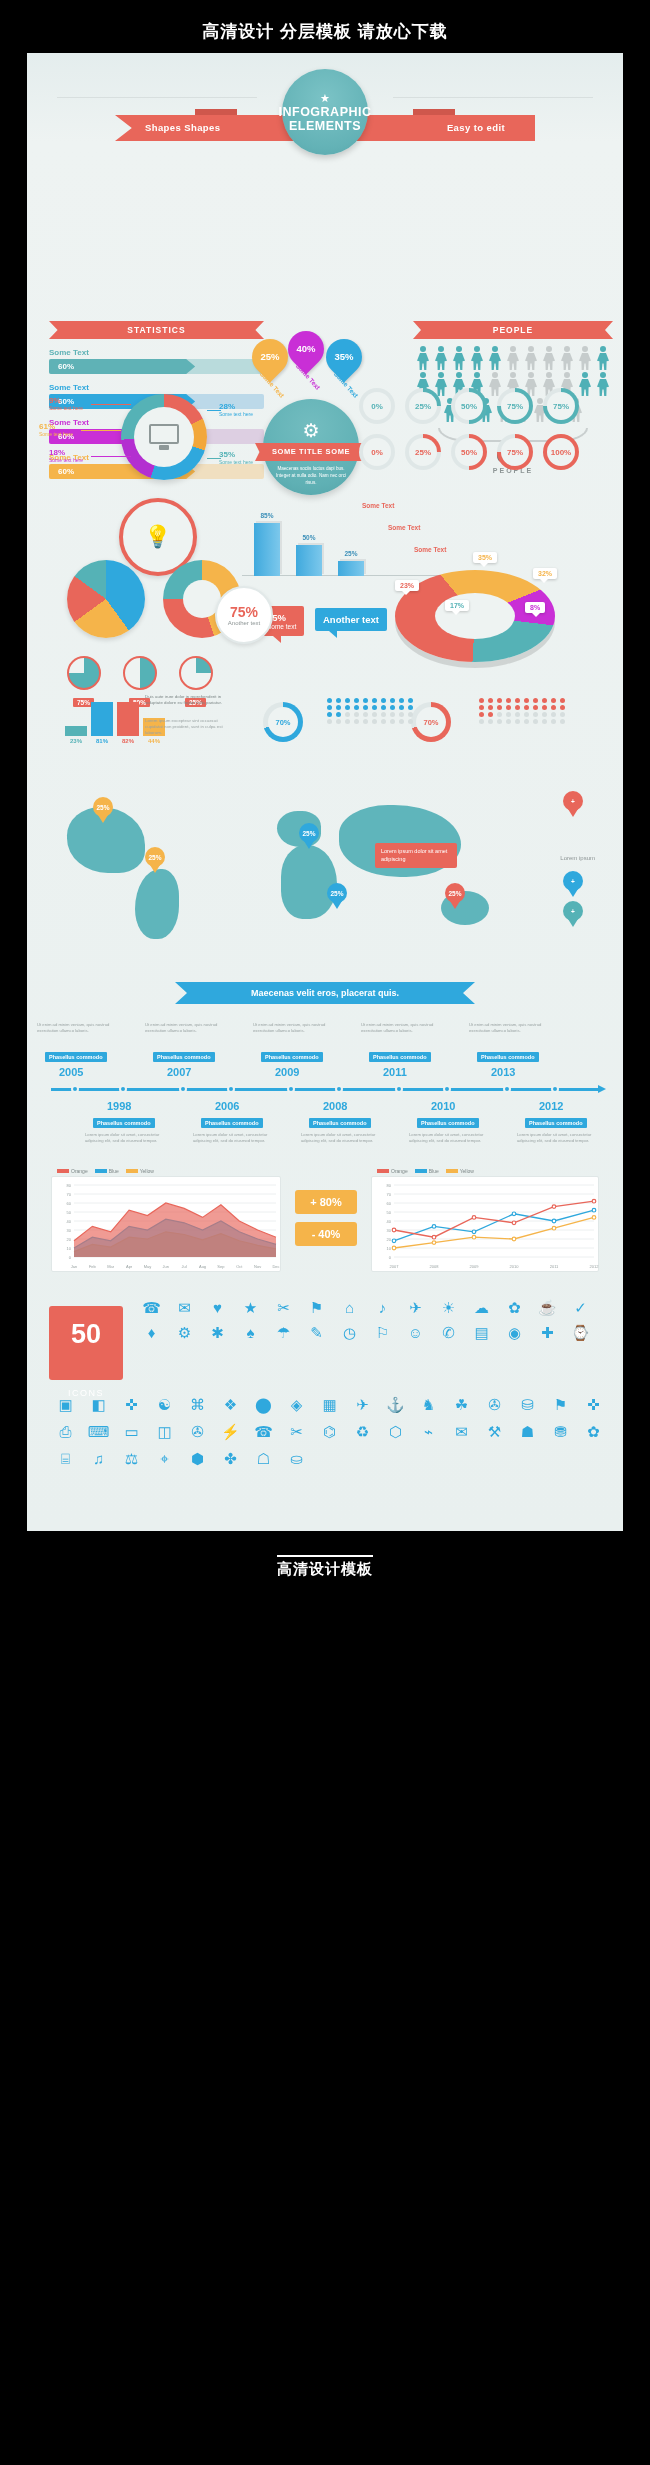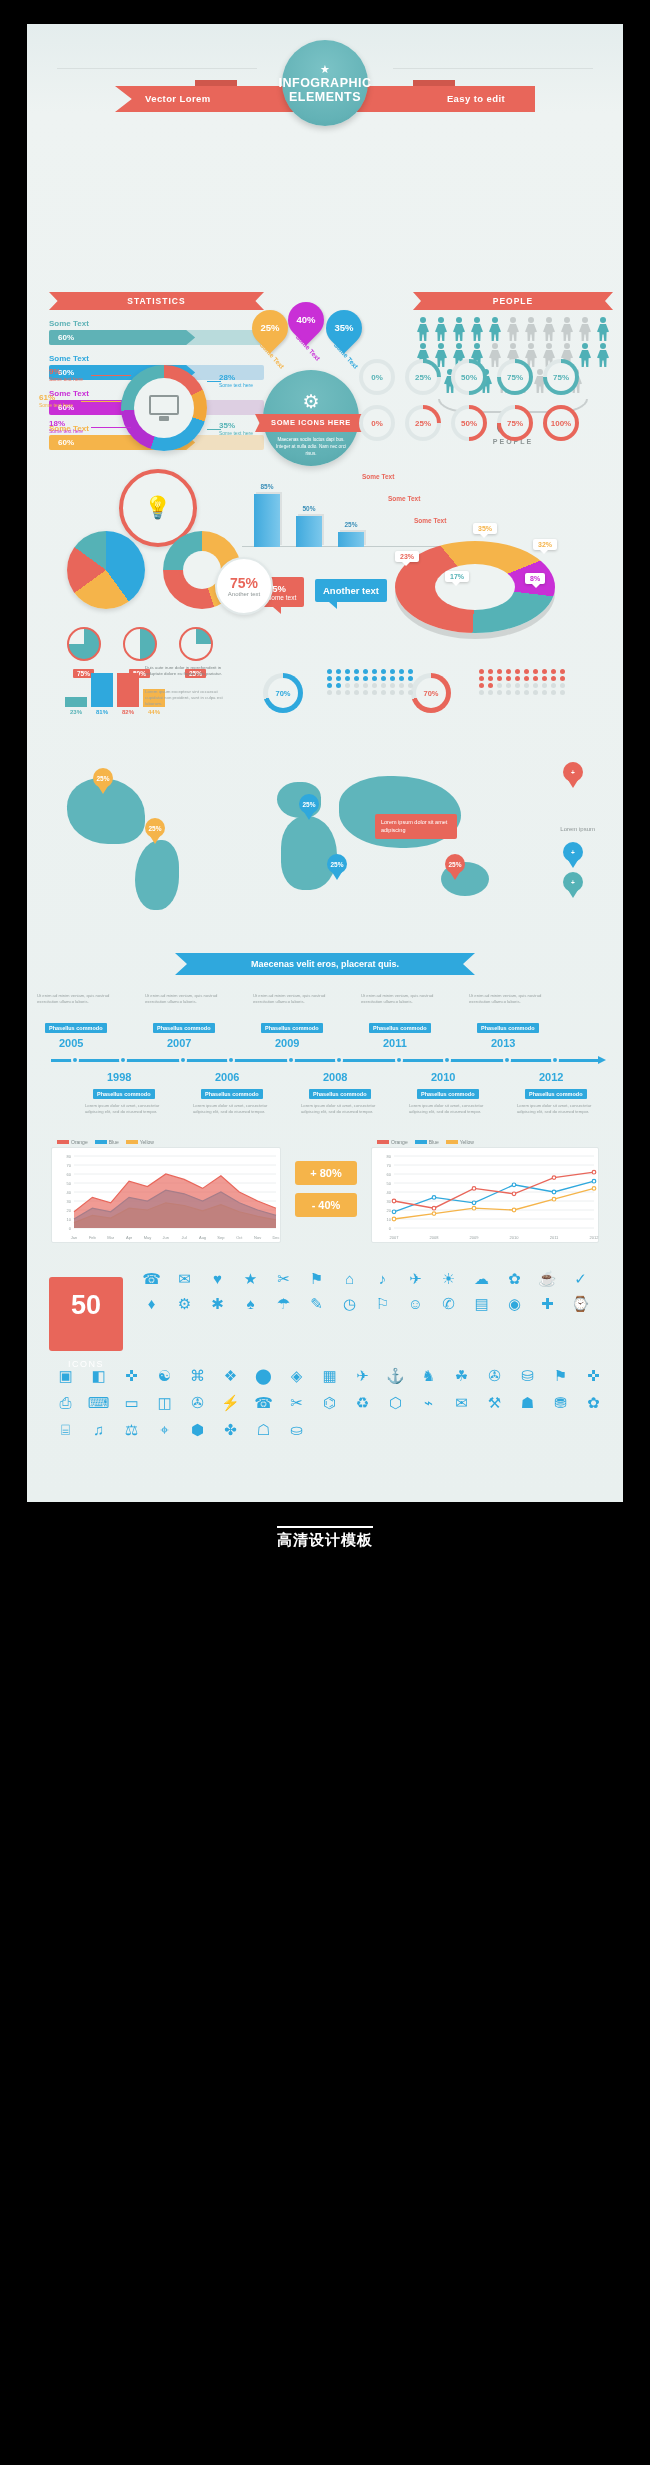--- a/index.html
+++ b/index.html
@@ -217,31 +217,32 @@
   .psd-logo { font-size:42px; font-weight:bold; color:#fff; letter-spacing:-2px; line-height:42px;
      text-shadow:3px 3px 0 #6b4f20; }
   .psd-sub { display:inline-block; font-size:15px; font-weight:bold; color:#fff; letter-spacing:1px;
      border-top:2px solid #fff; padding-top:3px; margin-top:2px; }
   .foot-meta { font-size:12px; color:#fff; margin-top:18px; letter-spacing:.5px; }
 </style>
 </head>
 <body>
 
 <div class="top-header">
+  <div class="top-sub">高清设计 分层模板 请放心下载</div>
 </div>
 
 <div class="canvas">
 
   <div class="hero band">
     <div class="hero-line" style="left:30px;width:200px;"></div>
     <div class="hero-line" style="right:30px;width:200px;"></div>
     <div class="ribbon-fold rf-l"></div>
     <div class="ribbon-fold rf-r"></div>
     <div class="ribbon-main"></div>
-    <div class="ribbon-tag rt-left">Vector Lorem</div>
+    <div class="ribbon-tag rt-left">Shapes Shapes</div>
     <div class="ribbon-tag rt-right">Easy to edit</div>
     <div class="hero-circle">
       <span class="hero-star">★</span>
       <span class="l1">INFOGRAPHIC</span>
       <span class="l2">ELEMENTS</span>
     </div>
   </div>
 
   <div class="band" style="height:205px;">
 
@@ -285,21 +286,21 @@
         </div>
         <div class="bub-txt" style="left: 40px; top: 42px; color: rgb(201, 47, 214);">Some Text</div>
         <div class="bub" style="left: 74px; top: 8px; background: rgb(47, 168, 221);">
           <span>35%</span>
         </div>
         <div class="bub-txt" style="left: 78px; top: 50px; color: rgb(47, 168, 221);">Some Text</div>
       </div>
 
     <div class="gearcircle">
       <div class="gear-ico">⚙</div>
-      <div class="gc-ribbon">SOME ICONS HERE</div>
+      <div class="gc-ribbon">SOME TITLE SOME</div>
       <div class="gc-body">Maecenas sociis luctus dapi bus. Integer at nulla odio. Nam nec orci risus.</div>
     </div>
 
     <div class="people">
       <div class="rib">PEOPLE</div>
       <div class="people-grid" id="people-host">
           <div class="person">
             <span class="h" style="background:#4fb0b6"></span>
             <span class="b" style="background:#4fb0b6"></span>
           </div>

